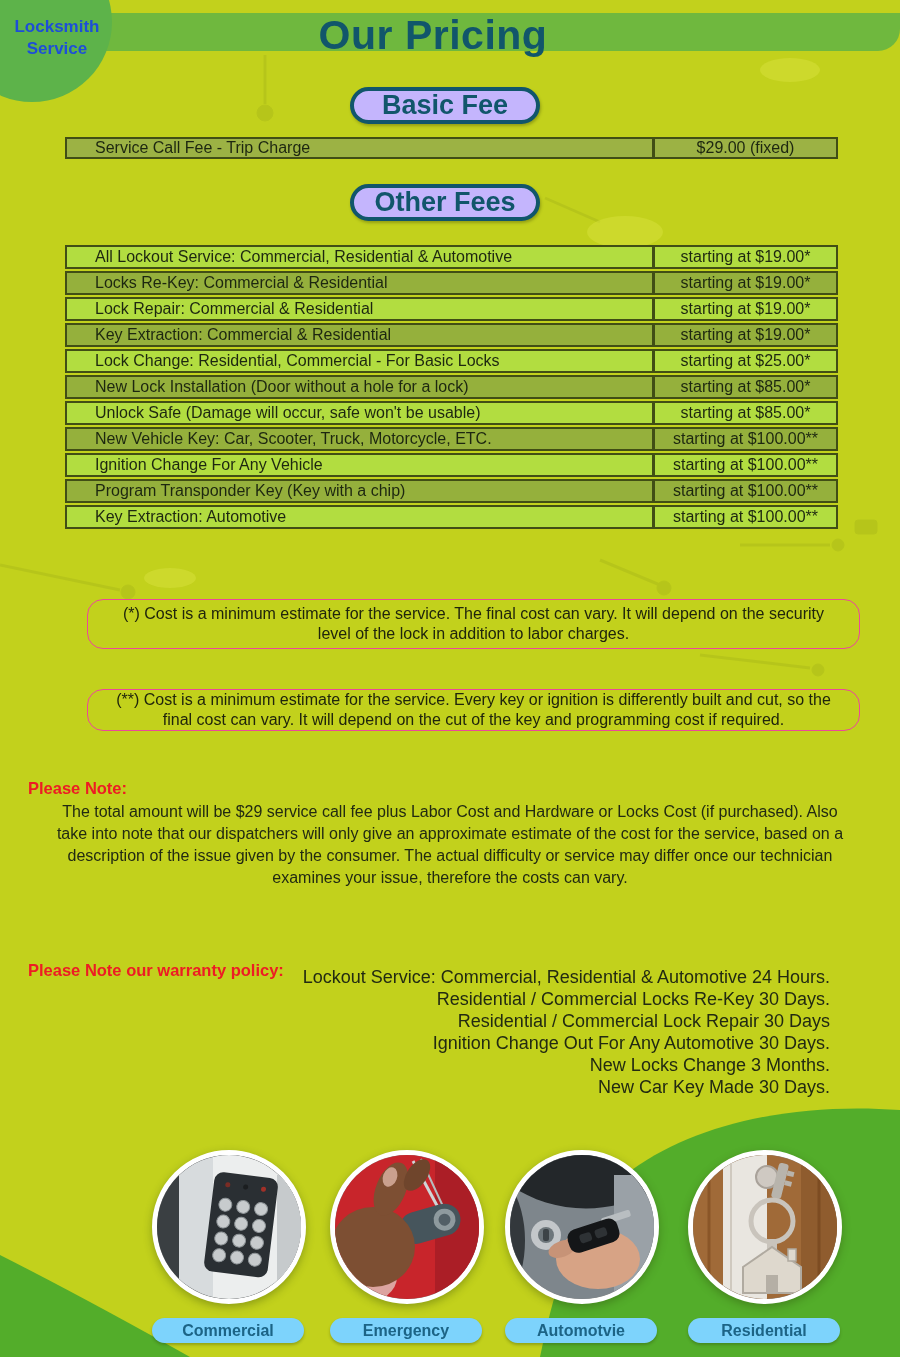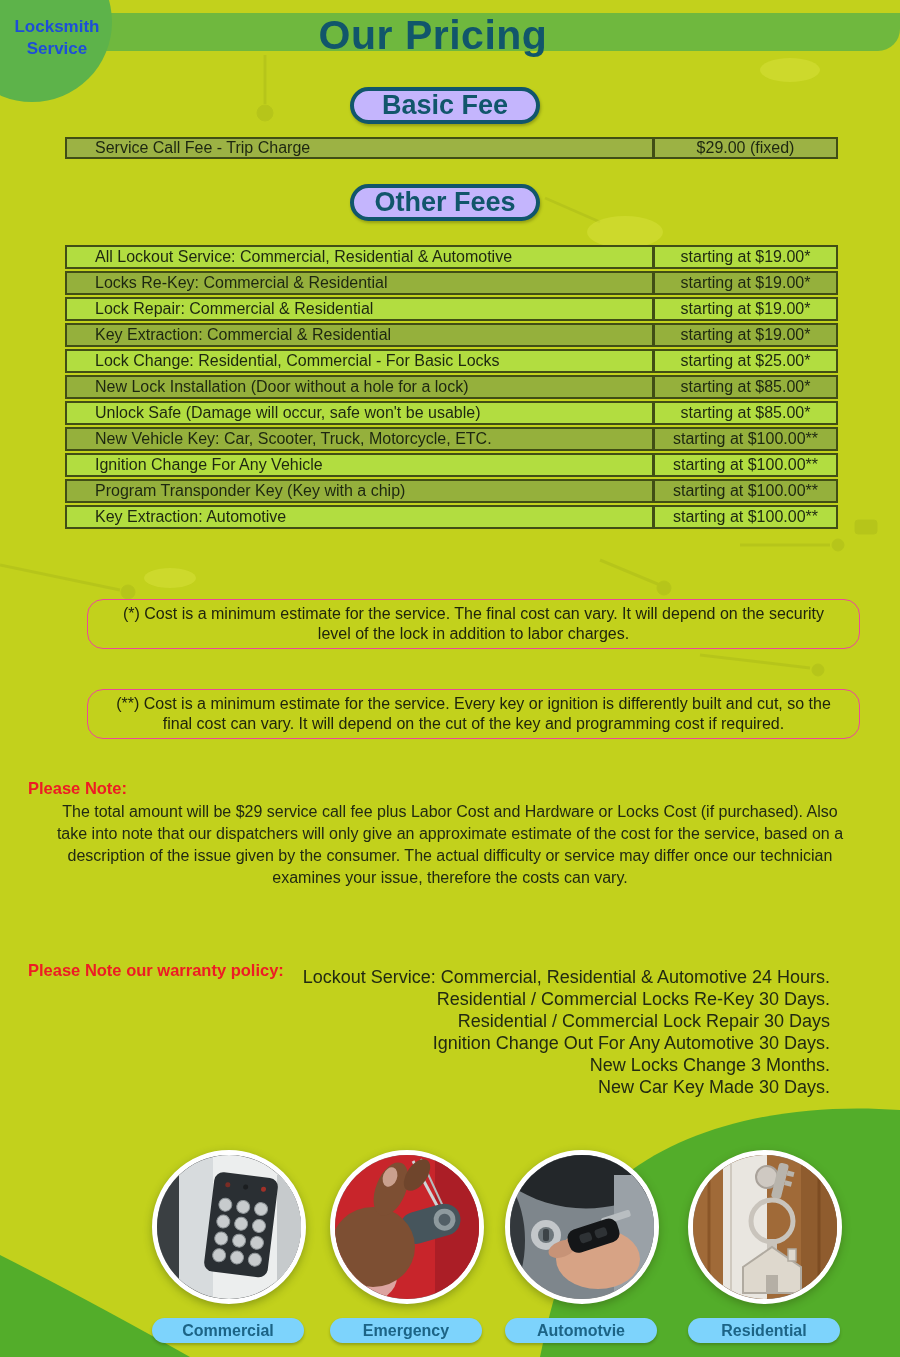--- a/index.html
+++ b/index.html
@@ -25,21 +25,21 @@
   .fee-table.basic .fee-row{height:22px;margin-bottom:0;background:#9cb244;}
   .fee-table.other .fee-row:nth-child(odd){background:#b2dd40;}
   .fee-table.other .fee-row:nth-child(even){background:#95b03c;}
   .cell{display:flex;align-items:center;font-size:16px;color:#1d2710;}
   .cell.service{flex:0 0 588px;box-sizing:border-box;padding-left:28px;border-right:3px solid #414e15;}
   .cell.price{flex:1;justify-content:center;text-align:center;}
 
   
   .note{position:absolute;left:67px;width:773px;box-sizing:border-box;border:1px solid #ec4899;border-radius:16px;padding:4px 26px;display:flex;align-items:center;justify-content:center;text-align:center;font-size:16px;line-height:20px;color:#20250c;margin-left:20px;}
   .note.n1{top:599px;height:50px;}
-  .note.n2{top:689px;height:50px;}
+  .note.n2{top:689px;height:42px;}
 
   
   .red-heading{position:absolute;width:900px;text-align:left;color:#ed1c24;font-weight:bold;font-size:16.5px;padding-left:28px;}
   .pn-heading{top:779px;}
   .pn-body{position:absolute;left:56px;top:801px;width:788px;text-align:center;font-size:16px;line-height:22px;color:#222a12;}
   .w-heading{top:944px;margin-top:17px;}
   .w-list{position:absolute;left:70px;top:966px;width:760px;text-align:right;font-size:18px;line-height:22px;color:#222a12;}
 
   
   .swoosh{position:absolute;left:0;top:1040px;}

